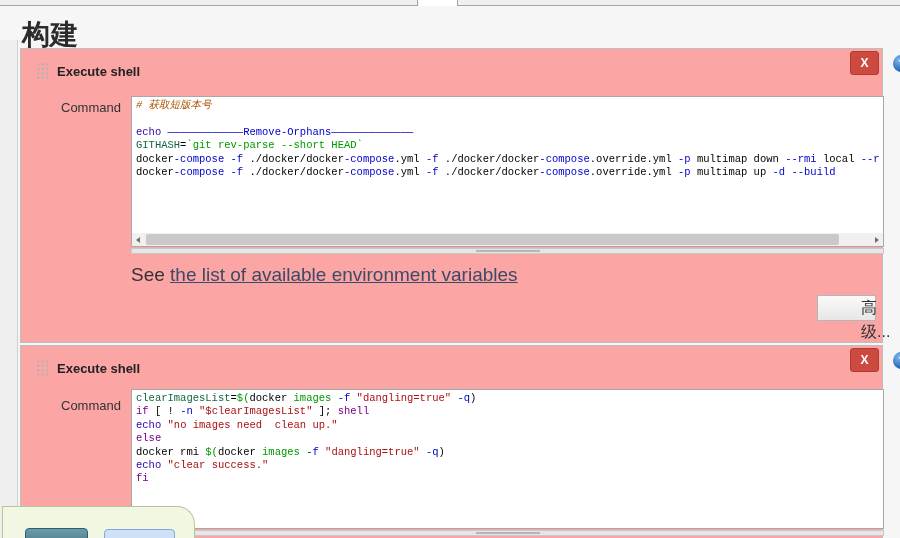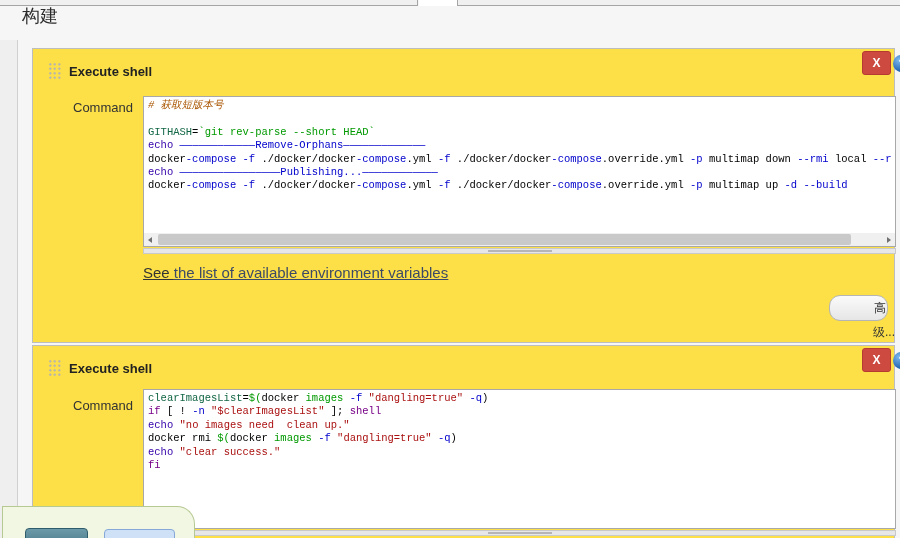--- a/index.html
+++ b/index.html
@@ -6,25 +6,25 @@
   html,body { width:900px; height:538px; overflow:hidden; background:#f6f6f6;
               font-family:"Liberation Sans", sans-serif; position:relative; }
 
   .left-rail { position:absolute; left:0; top:40px; width:18px; height:498px;
                background:#efefef; border-right:1px solid #d0d0d0; }
 
   .tab-strip { position:absolute; top:-2px; height:8px; background:#f0f0f0;
                border:1px solid #a5a5a5; }
   .tab-gap   { position:absolute; top:0; height:6px; background:#ffffff; }
 
-  .page-title { position:absolute; left:22px; top:4px; font-size:18px;
-                font-weight:normal; color:#2b2b2b; }
+  .page-title { position:absolute; left:22px; top:16px; font-size:28px;
+                font-weight:bold; color:#2b2b2b; }
 
-  .step { position:absolute; left:20px; width:863px; background:#fde047;
-          border:1px solid #bdbdbd;margin-left:12px; }
+  .step { position:absolute; left:20px; width:863px; background:#fca5a5;
+          border:1px solid #bdbdbd; }
   #step1 { top:48px; height:295px; }
   #step2 { top:345px; height:260px; }
 
   .drag-handle { position:absolute; left:15px; top:13px; width:14px; height:17px;
     background-image:radial-gradient(circle, #b3b3b3 1.1px, transparent 1.3px);
     background-size:4.5px 4.5px; }
   .step-title { position:absolute; left:36px; top:15px; font-size:13px;
                 font-weight:bold; color:#222; }
   .close-btn { position:absolute; right:3px; top:2px; width:29px; height:24px;
                background:#cd4a41; border:1px solid #b53a31; border-radius:3px;
@@ -58,26 +58,26 @@
   .sb-thumb { position:absolute; left:14px; top:1px; bottom:1px; right:44px;
               background:#c9c9c9; border-radius:2px; }
 
   .resize-strip { position:absolute; left:110px; width:753px; height:6px;
                   background:#e7e7e7; border:1px solid #c9c9c9; }
   #step1 .resize-strip { top:199px; }
   #step2 .resize-strip { top:184px; }
   .resize-grip { position:absolute; left:50%; top:1px; width:64px; height:2px;
                  margin-left:-32px; background:#b5b5b5; }
 
-  .env-note { position:absolute; left:110px; top:215px; font-size:15px; color:#333;text-decoration:underline; }
+  .env-note { position:absolute; left:110px; top:215px; font-size:19px; color:#333; }
   .env-note a { color:#3d4a66; text-decoration:underline; cursor:pointer; }
 
   .advanced-btn { position:absolute; right:6px; top:246px; width:59px; height:26px;
                   background:linear-gradient(#fafafa,#e6e6e6); border:1px solid #b5b5b5;
-                  border-radius:11px; font-size:12px; color:#333; text-align:center;
+                  border-radius:1px; font-size:16px; color:#333; text-align:center;
                   line-height:24px; cursor:pointer;padding-left:43px; }
 
   .help-ball { position:absolute; left:893px; width:17px; height:17px; border-radius:50%;
                background:radial-gradient(circle at 35% 30%, #7db8ef, #1a5dab 75%);
                color:#fff; font-size:10px; font-weight:bold; text-align:center;
                line-height:17px; }
   #help1 { top:55px; }
   #help2 { top:352px; }
 
   .save-panel { position:absolute; left:2px; top:506px; width:193px; height:40px;
@@ -105,24 +105,23 @@
   <span class="drag-handle"></span>
   <span class="step-title">Execute shell</span>
   <button class="close-btn">X</button>
 
   <label class="cmd-label">Command</label>
 
   <div class="codebox">
     <div class="code">
         <div class="code-line"><span style="color: rgb(170, 85, 0); font-style: italic;"># 获取短版本号</span></div>
         <div class="code-line">&nbsp;</div>
+        <div class="code-line"><span style="color: rgb(51, 0, 170);">echo</span><span style="color: rgb(0, 0, 0);"> </span><span style="color: rgb(0, 0, 204);">————————————Remove-Orphans—————————————</span></div>
         <div class="code-line"><span style="color: rgb(17, 102, 68);">GITHASH</span><span style="color: rgb(0, 0, 0);">=</span><span style="color: rgb(0, 153, 0);">`git rev-parse --short HEAD`</span></div>
-        <div class="code-line"><span style="color: rgb(51, 0, 170);">echo</span><span style="color: rgb(0, 0, 0);"> </span><span style="color: rgb(0, 0, 204);">————————————Remove-Orphans—————————————</span></div>
         <div class="code-line"><span style="color: rgb(0, 0, 0);">docker</span><span style="color: rgb(0, 0, 204);">-compose</span><span style="color: rgb(0, 0, 0);"> </span><span style="color: rgb(0, 0, 204);">-f</span><span style="color: rgb(0, 0, 0);"> ./docker/docker</span><span style="color: rgb(0, 0, 204);">-compose</span><span style="color: rgb(0, 0, 0);">.yml </span><span style="color: rgb(0, 0, 204);">-f</span><span style="color: rgb(0, 0, 0);"> ./docker/docker</span><span style="color: rgb(0, 0, 204);">-compose</span><span style="color: rgb(0, 0, 0);">.override.yml </span><span style="color: rgb(0, 0, 204);">-p</span><span style="color: rgb(0, 0, 0);"> multimap down </span><span style="color: rgb(0, 0, 204);">--rmi</span><span style="color: rgb(0, 0, 0);"> local </span><span style="color: rgb(0, 0, 204);">--r</span></div>
-        <div class="code-line"><span style="color: rgb(51, 0, 170);">echo</span><span style="color: rgb(0, 0, 0);"> </span><span style="color: rgb(0, 0, 204);">————————————————Publishing...————————————</span></div>
         <div class="code-line"><span style="color: rgb(0, 0, 0);">docker</span><span style="color: rgb(0, 0, 204);">-compose</span><span style="color: rgb(0, 0, 0);"> </span><span style="color: rgb(0, 0, 204);">-f</span><span style="color: rgb(0, 0, 0);"> ./docker/docker</span><span style="color: rgb(0, 0, 204);">-compose</span><span style="color: rgb(0, 0, 0);">.yml </span><span style="color: rgb(0, 0, 204);">-f</span><span style="color: rgb(0, 0, 0);"> ./docker/docker</span><span style="color: rgb(0, 0, 204);">-compose</span><span style="color: rgb(0, 0, 0);">.override.yml </span><span style="color: rgb(0, 0, 204);">-p</span><span style="color: rgb(0, 0, 0);"> multimap up </span><span style="color: rgb(0, 0, 204);">-d</span><span style="color: rgb(0, 0, 0);"> </span><span style="color: rgb(0, 0, 204);">--build</span></div>
       </div>
     <div class="hscroll">
       <span class="sb-arrow left">
           <span class="sb-tri"></span>
         </span>
       <span class="sb-thumb"></span>
       <span class="sb-arrow right">
           <span class="sb-tri"></span>
         </span>
@@ -145,20 +144,21 @@
   <span class="step-title">Execute shell</span>
   <button class="close-btn">X</button>
 
   <label class="cmd-label">Command</label>
 
   <div class="codebox">
     <div class="code">
         <div class="code-line"><span style="color: rgb(17, 102, 68);">clearImagesList</span><span style="color: rgb(0, 0, 0);">=</span><span style="color: rgb(0, 153, 0);">$(</span><span style="color: rgb(0, 0, 0);">docker </span><span style="color: rgb(0, 153, 0);">images</span><span style="color: rgb(0, 0, 0);"> </span><span style="color: rgb(0, 0, 204);">-f</span><span style="color: rgb(0, 0, 0);"> </span><span style="color: rgb(170, 17, 17);">"dangling=true"</span><span style="color: rgb(0, 0, 0);"> </span><span style="color: rgb(0, 0, 204);">-q</span><span style="color: rgb(0, 0, 0);">)</span></div>
         <div class="code-line"><span style="color: rgb(119, 0, 136);">if</span><span style="color: rgb(0, 0, 0);"> [ ! </span><span style="color: rgb(0, 0, 204);">-n</span><span style="color: rgb(0, 0, 0);"> </span><span style="color: rgb(170, 17, 17);">"$clearImagesList"</span><span style="color: rgb(0, 0, 0);"> ]; </span><span style="color: rgb(119, 0, 136);">shell</span></div>
         <div class="code-line"><span style="color: rgb(51, 0, 170);">echo</span><span style="color: rgb(0, 0, 0);"> </span><span style="color: rgb(170, 17, 17);">"no images need  clean up."</span></div>
+        <div class="code-line"><span style="color: rgb(119, 0, 136);">else</span></div>
         <div class="code-line"><span style="color: rgb(0, 0, 0);">docker rmi </span><span style="color: rgb(0, 153, 0);">$(</span><span style="color: rgb(0, 0, 0);">docker </span><span style="color: rgb(0, 153, 0);">images</span><span style="color: rgb(0, 0, 0);"> </span><span style="color: rgb(0, 0, 204);">-f</span><span style="color: rgb(0, 0, 0);"> </span><span style="color: rgb(170, 17, 17);">"dangling=true"</span><span style="color: rgb(0, 0, 0);"> </span><span style="color: rgb(0, 0, 204);">-q</span><span style="color: rgb(0, 0, 0);">)</span></div>
         <div class="code-line"><span style="color: rgb(51, 0, 170);">echo</span><span style="color: rgb(0, 0, 0);"> </span><span style="color: rgb(170, 17, 17);">"clear success."</span></div>
         <div class="code-line"><span style="color: rgb(119, 0, 136);">fi</span></div>
       </div>
   </div>
 
   <div class="resize-strip">
     <span class="resize-grip"></span>
   </div>
 </section>

